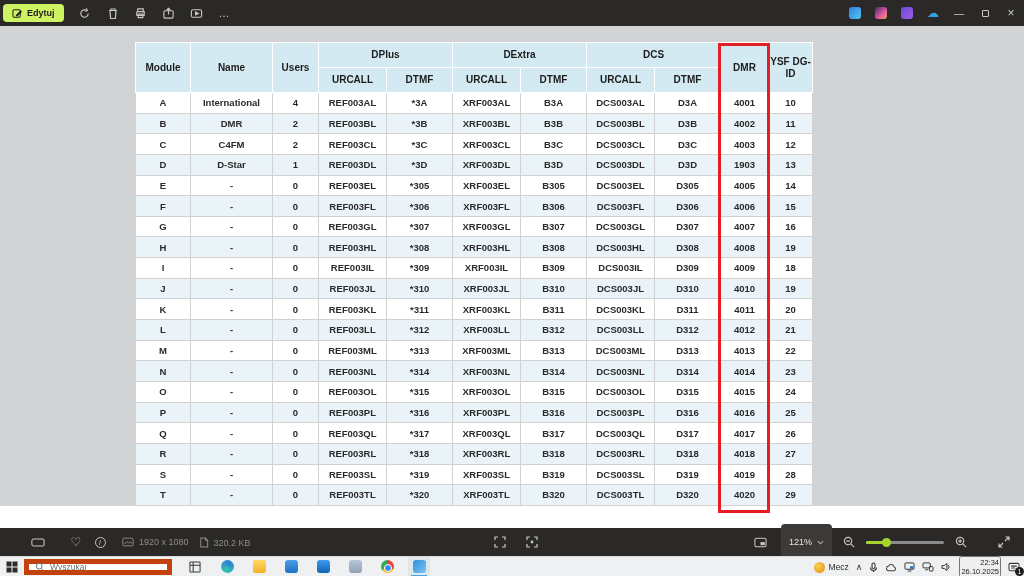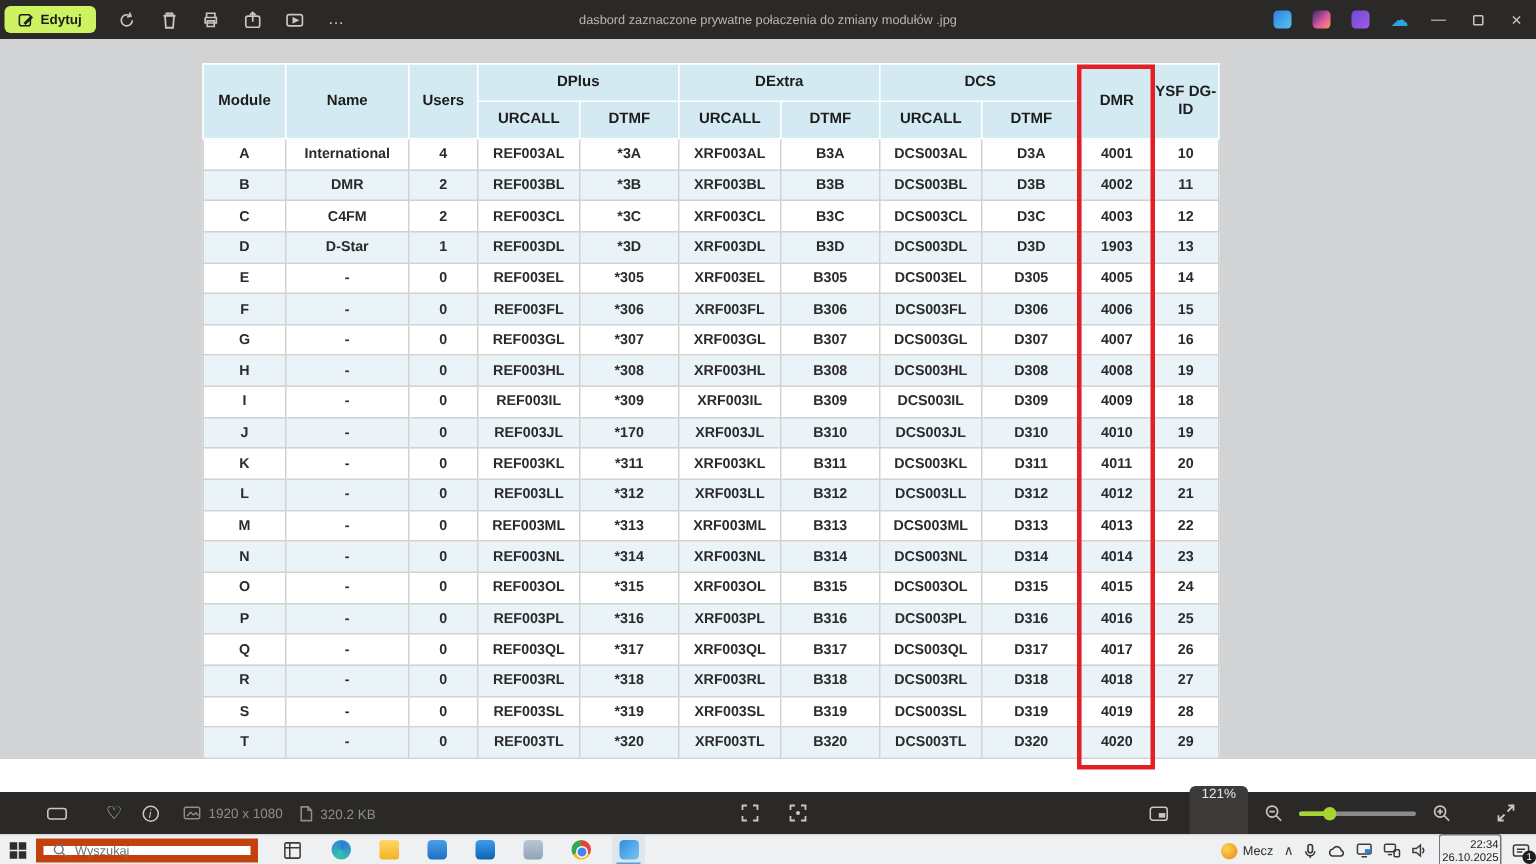--- a/index.html
+++ b/index.html
@@ -46,21 +46,21 @@
   
   .statusbar { position:absolute; top:528px; left:0; width:1024px; height:28px; background:#2a2927;
     display:flex; align-items:center; color:#b5b3b0; font-size:9px; }
   .sb-btn { background:transparent; border:none; display:flex; align-items:center; justify-content:center;
     width:24px; height:22px; cursor:pointer; color:#c9c7c4; }
   .sb-btn svg { stroke:#c9c7c4; fill:none; stroke-width:1.2; }
   .sb-meta { display:flex; align-items:flex-end; gap:5px; margin-left:10px; }
   .sb-center { position:absolute; left:488px; display:flex; gap:8px; }
   .sb-right { position:absolute; right:8px; display:flex; align-items:center; gap:8px; }
   .zoom-pill { background:#3c3a39; border-radius:4px; height:36px; display:flex; align-items:center;
-    gap:21px; padding:0 8px; color:#e8e6e4; font-size:9px; cursor:pointer; border:none;flex-direction:column; }
+    gap:5px; padding:0 8px; color:#e8e6e4; font-size:9px; cursor:pointer; border:none; }
   .slider { position:relative; width:78px; height:3px; background:#8a8a8a; border-radius:2px; cursor:pointer; }
   .slider .fill { position:absolute; left:0; top:0; height:3px; width:20px; background:#a8d431; border-radius:2px; }
   .slider .thumb { position:absolute; left:16px; top:-3px; width:9px; height:9px; border-radius:50%; background:#a8d431; }
   .heart-glyph { font-size:12px; color:#c9c7c4; }
   .info-circle { width:11px; height:11px; border:1px solid #c9c7c4; border-radius:50%; font-size:8px;
     display:flex; align-items:center; justify-content:center; color:#c9c7c4; font-style:italic; }
 
   
   .taskbar { position:absolute; top:556px; left:0; width:1024px; height:20px; background:#eef0f2;
     border-top:1px solid #d8dadc; display:flex; align-items:center; }
@@ -132,21 +132,20 @@
     <button class="tb-btn">
       <svg width="13" height="13" viewBox="0 0 14 14">
         <rect x="1.5" y="3" width="11" height="8" rx="1.5"></rect>
           <path d="M6 5.5 L9 7 L6 8.5 Z" fill="#c9c7c4"></path>
       </svg>
     </button>
     <button class="tb-btn">
       <span style="color:#c9c7c4; font-size:11px; letter-spacing:1px;">…</span>
     </button>
   </div>
-  <div class="win-title">dasbord zaznaczone prywatne połaczenia do zmiany modułów .jpg</div>
   <div class="tb-right">
     <div class="appicon ai-designer"></div>
     <div class="appicon ai-clipchamp"></div>
     <div class="appicon ai-editor"></div>
     <div class="appicon ai-cloud">☁</div>
     <button class="winctl">—</button>
     <button class="winctl">
         <span class="restore-glyph"></span>
       </button>
     <button class="winctl" style="font-size:12px;">×</button>
@@ -306,21 +305,21 @@
           <td>DCS003IL</td>
           <td>D309</td>
           <td>4009</td>
           <td>18</td>
         </tr>
         <tr class="alt">
           <td>J</td>
           <td>-</td>
           <td>0</td>
           <td>REF003JL</td>
-          <td>*170</td>
+          <td>*310</td>
           <td>XRF003JL</td>
           <td>B310</td>
           <td>DCS003JL</td>
           <td>D310</td>
           <td>4010</td>
           <td>19</td>
         </tr>
         <tr>
           <td>K</td>
           <td>-</td>

